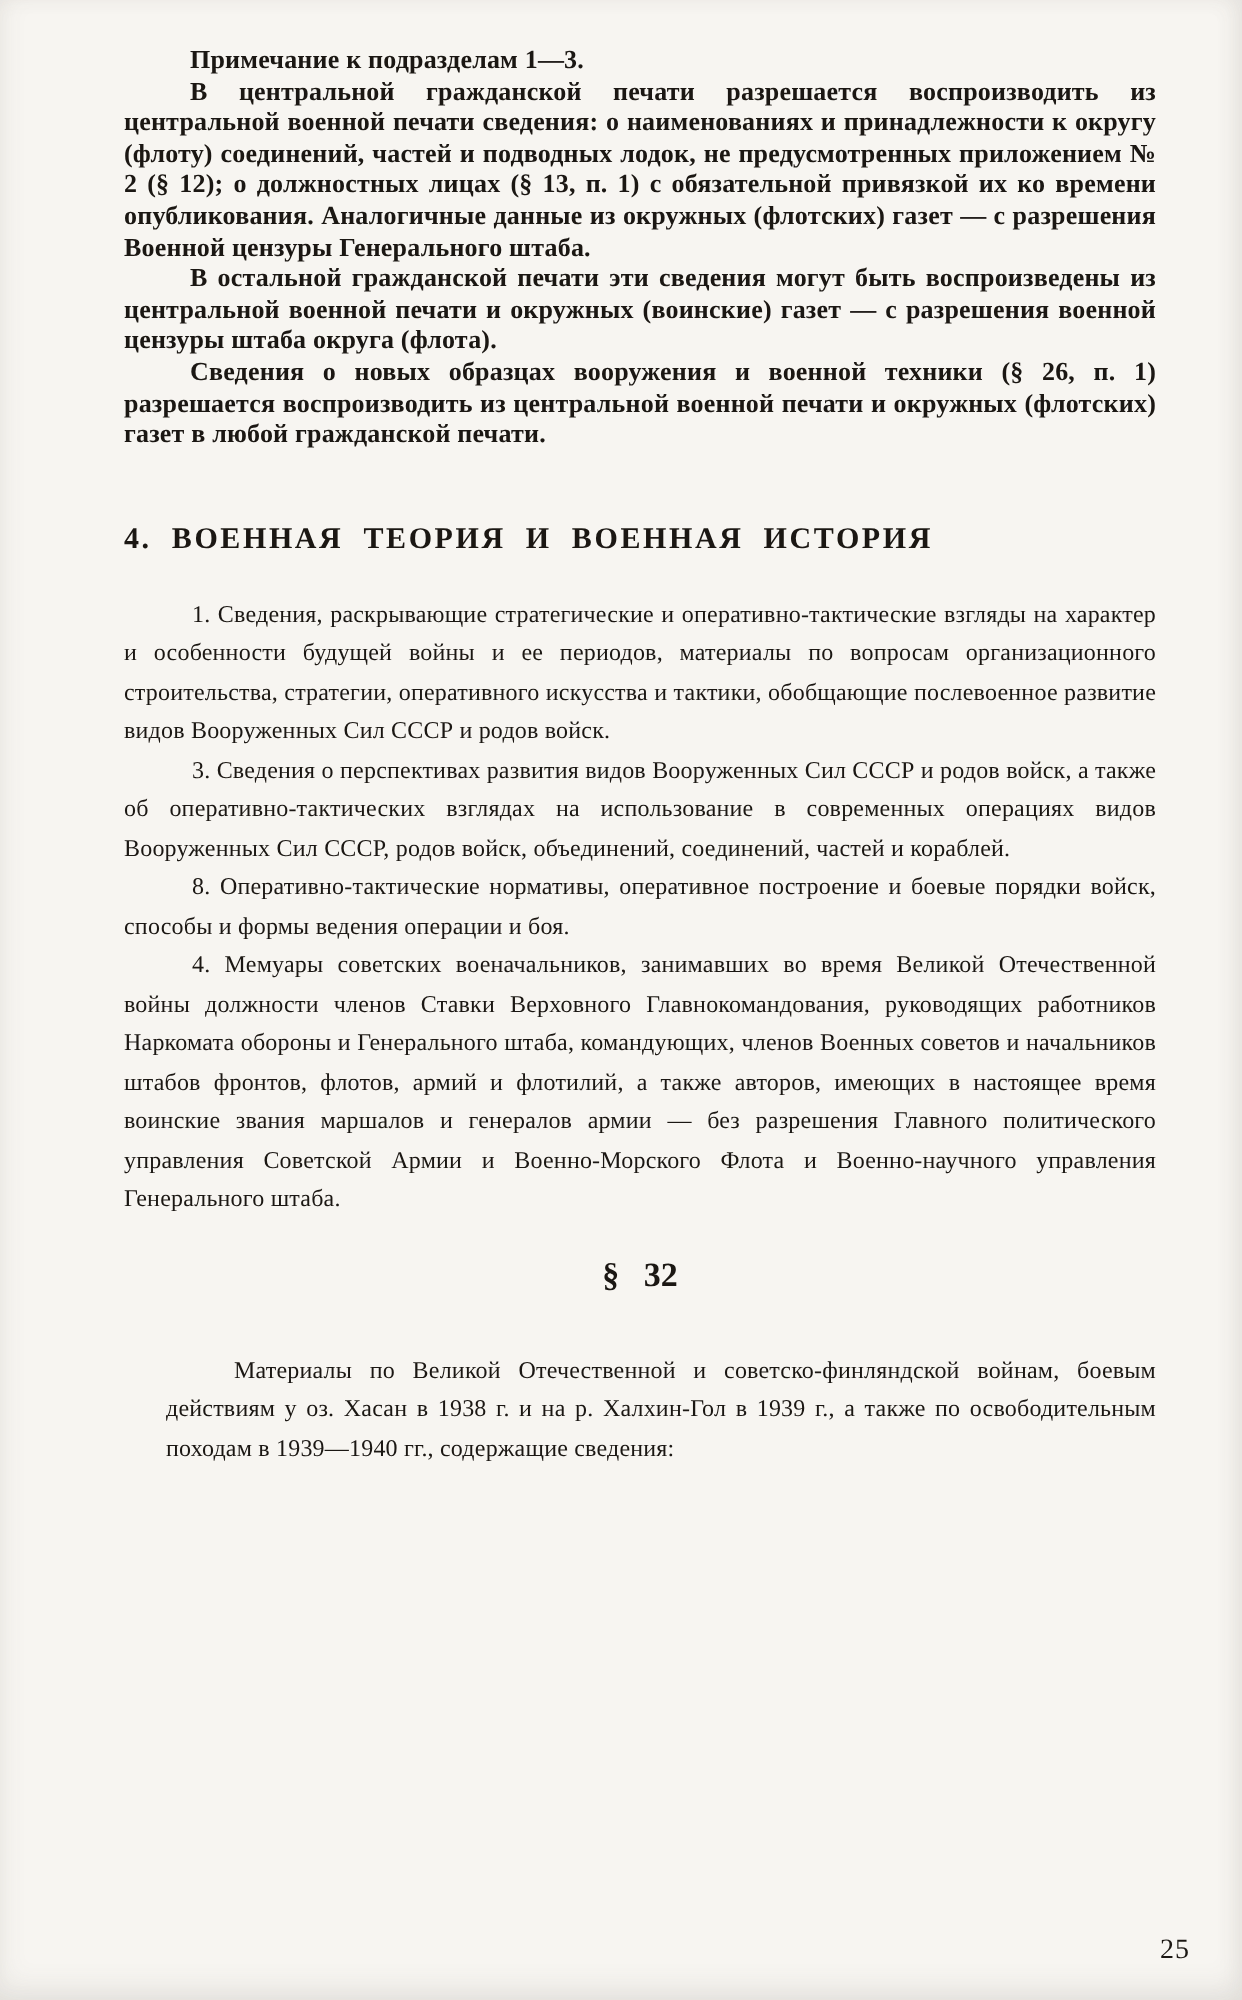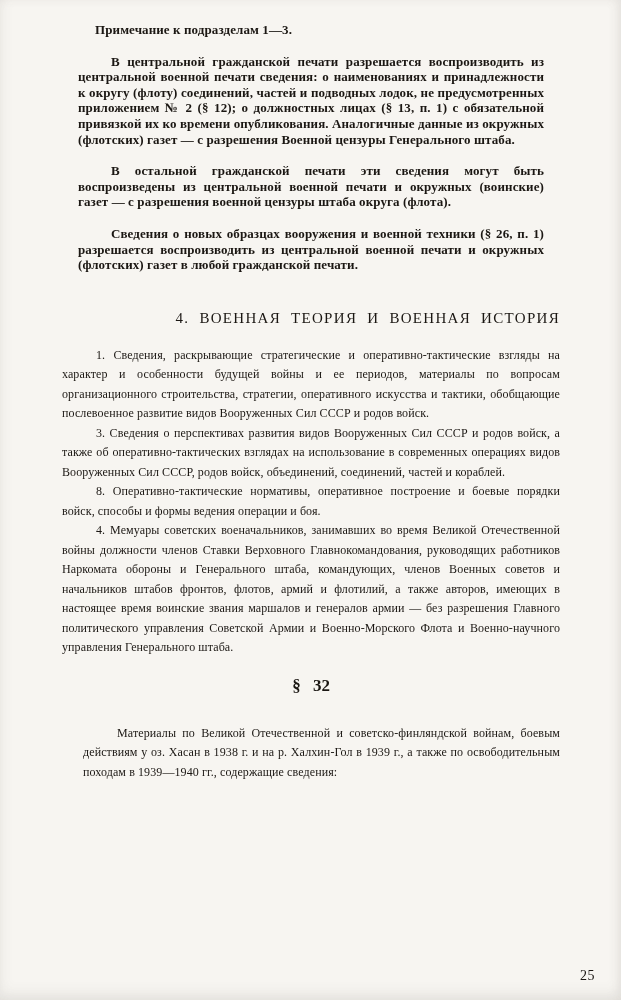--- a/index.html
+++ b/index.html
@@ -9,46 +9,46 @@
   }
   .page {
     position: relative;
     width: 621px;
     height: 1000px;
     margin: 0 auto;
     background: #f7f5f1;
     color: #1b1713;
     font-family: "Liberation Serif", "DejaVu Serif", serif;
     box-sizing: border-box;
-    padding: 22px 61px 0 62px;
+    padding: 22px 43px 0 62px;
     box-shadow: inset 0 -6px 14px rgba(90,85,75,0.10), inset -4px 0 10px rgba(90,85,75,0.05);
     overflow: hidden;
   }
   
   .note-block {
     font-size: 13px;
     line-height: 15.6px;
     font-weight: bold;
     text-align: justify;
     letter-spacing: 0.1px;
   }
   .note-title {
     margin: 0;
     text-indent: 33px;
     text-align: left;
   }
   .note-para {
-    margin: 16px;
+    margin: 0;
     text-indent: 33px;
   }
   
   .chapter-heading {
     margin: 37px 0 0 0;
-    text-align: right;
-    font-weight: normal;
+    text-align: left;
+    font-weight: bold;
     font-size: 15px;
     letter-spacing: 1.3px;
     word-spacing: 5px;
   }
   
   .section-label {
     text-align: center;
     font-weight: bold;
     font-size: 17px;
     word-spacing: 8px;

